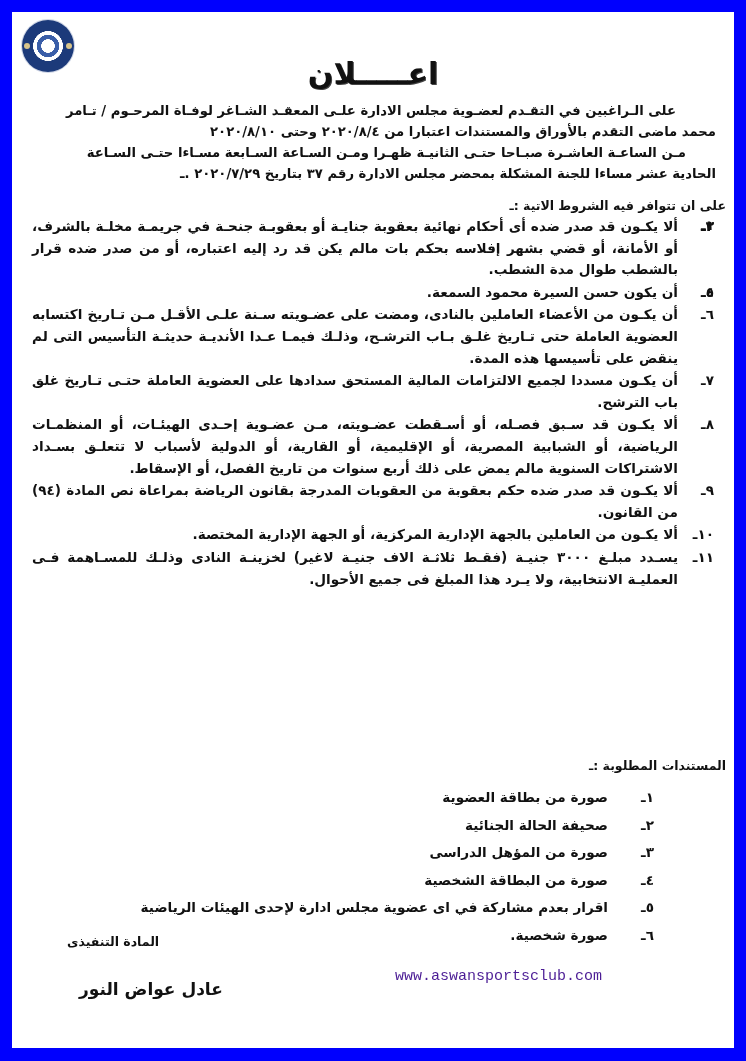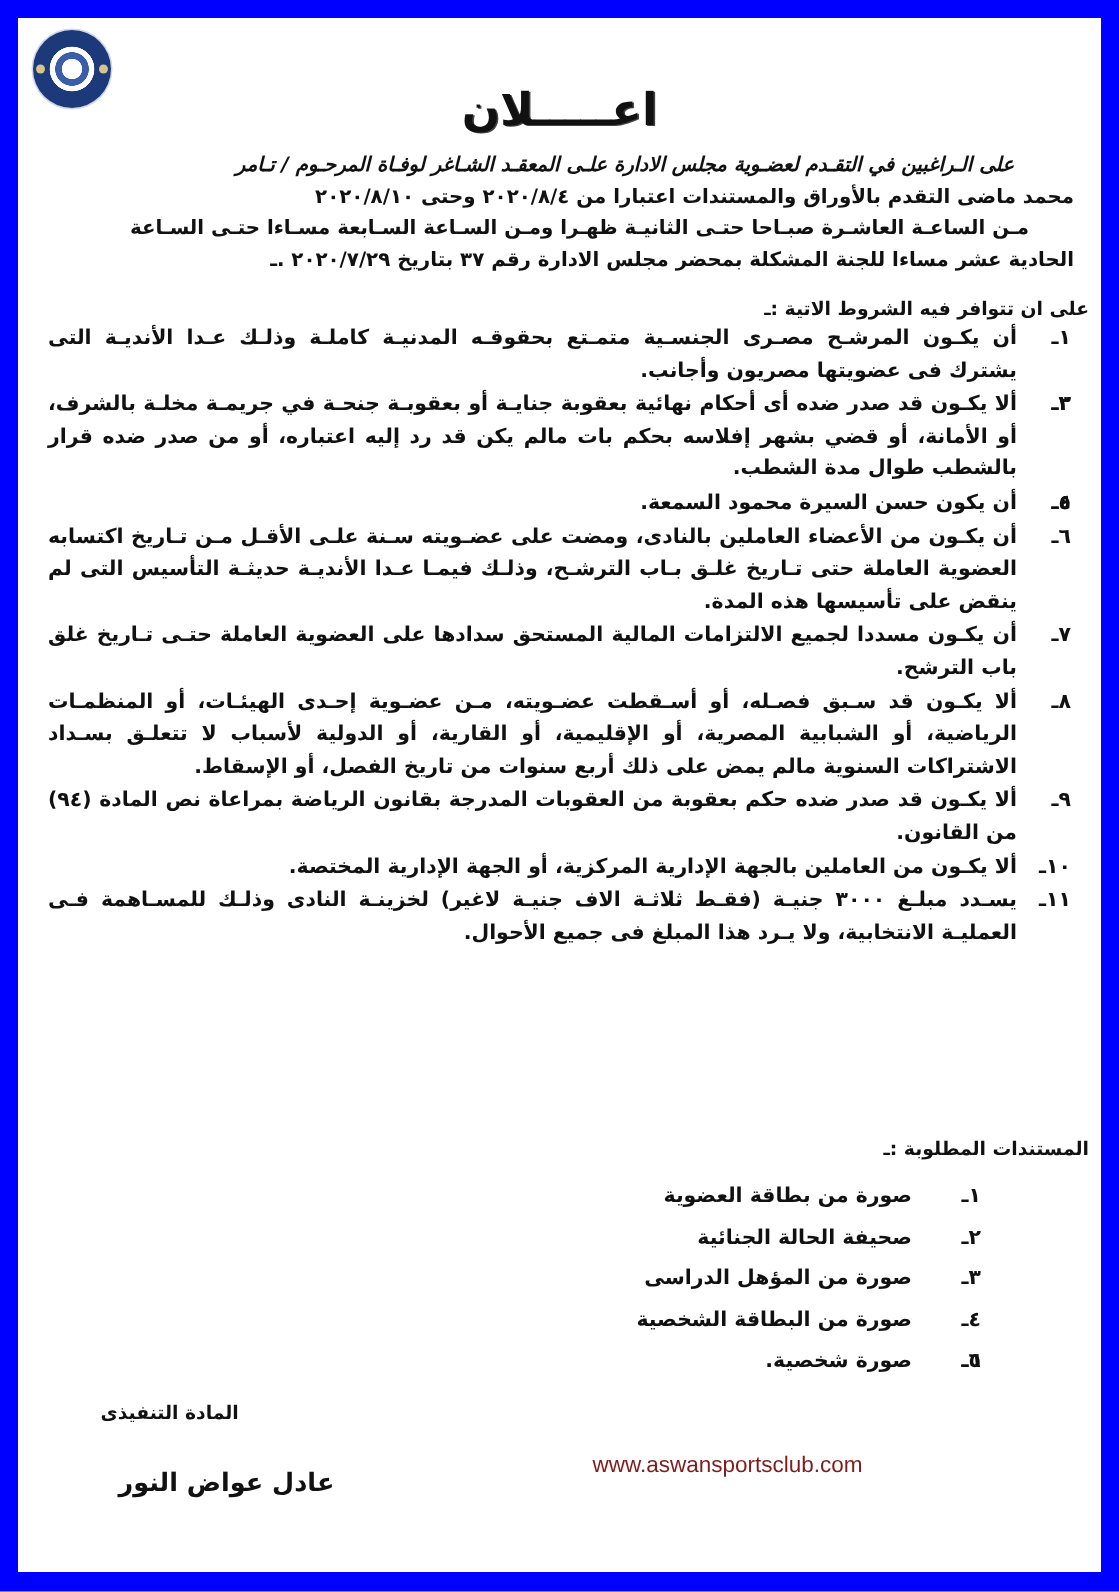--- a/index.html
+++ b/index.html
@@ -55,21 +55,21 @@
     .intro {
       position: absolute;
       right: 18px; left: 18px; top: 88px;
       direction: rtl;
       font-weight: bold;
       font-size: 13.2px;
       line-height: 21px;
       text-align: right;
     }
     .intro p { margin: 0; }
-    .intro .p1 { padding-right: 40px; text-indent: 0; font-style: italic; }
+    .intro .p1 { padding-right: 40px; text-indent: 0; }
     .intro .p2 { padding-right: 30px; }
     .conditions-heading {
       position: absolute;
       right: 8px; top: 186px;
       direction: rtl;
       font-weight: bold;
       font-size: 12.5px;
     }
     .conditions {
       position: absolute;
@@ -123,23 +123,23 @@
     .sig-name {
       position: absolute;
       left: 67px; top: 967px;
       direction: rtl;
       font-weight: bold;
       font-size: 17px;
     }
     .website {
       position: absolute;
       left: 383px; top: 956px;
-      font-family: Liberation Sans, sans-serif;
+      font-family: Liberation Mono, monospace;
       font-size: 15px;
-      color: #7f1d1d;
+      color: #4c1d95;
     }
   </style>
 </head>
 <body>
 
 <div class="sheet">
 
   <div class="logo">
     <span class="dot-l"></span>
     <span class="dot-r"></span>
@@ -151,41 +151,41 @@
   <div class="intro">
     <p class="p1">على الـراغبين في التقـدم لعضـوية مجلس الادارة علـى المعقـد الشـاغر لوفـاة المرحـوم / تـامر</p>
     <p>محمد ماضى التقدم بالأوراق والمستندات اعتبارا من ٢٠٢٠/٨/٤ وحتى ٢٠٢٠/٨/١٠</p>
     <p class="p2">مـن الساعـة العاشـرة صبـاحا حتـى الثانيـة ظهـرا ومـن السـاعة السـابعة مسـاءا حتـى السـاعة</p>
     <p>الحادية عشر مساءا للجنة المشكلة بمحضر مجلس الادارة رقم ٣٧ بتاريخ ٢٠٢٠/٧/٢٩ .ـ</p>
   </div>
 
   <div class="conditions-heading">على ان تتوافر فيه الشروط الاتية :ـ</div>
 
   <ol class="conditions">
-    <li><span class="num">١ـ</span><span>أن يكـون المرشـح مصـرى الجنسـية متمـتع بحقوقـه المدنيـة كاملـة وذلـك عـدا الأنديـة التى يشترك فى عضويتها مصريون وأجانب.</span></li>
+    <li><span class="num">١ـ</span></li>
     <li><span class="num">٢ـ</span></li>
     <li><span class="num">٣ـ</span><span>ألا يكـون قد صدر ضده أى أحكام نهائية بعقوبة جنايـة أو بعقوبـة جنحـة في جريمـة مخلـة بالشرف، أو الأمانة، أو قضي بشهر إفلاسه بحكم بات مالم يكن قد رد إليه اعتباره، أو من صدر ضده قرار بالشطب طوال مدة الشطب.</span></li>
     <li><span class="num">٤ـ</span></li>
     <li><span class="num">٥ـ</span><span>أن يكون حسن السيرة محمود السمعة.</span></li>
     <li><span class="num">٦ـ</span><span>أن يكـون من الأعضاء العاملين بالنادى، ومضت على عضـويته سـنة علـى الأقـل مـن تـاريخ اكتسابه العضوية العاملة حتى تـاريخ غلـق بـاب الترشـح، وذلـك فيمـا عـدا الأنديـة حديثـة التأسيس التى لم ينقض على تأسيسها هذه المدة.</span></li>
     <li><span class="num">٧ـ</span><span>أن يكـون مسددا لجميع الالتزامات المالية المستحق سدادها على العضوية العاملة حتـى تـاريخ غلق باب الترشح.</span></li>
     <li><span class="num">٨ـ</span><span>ألا يكـون قد سـبق فصـله، أو أسـقطت عضـويته، مـن عضـوية إحـدى الهيئـات، أو المنظمـات الرياضية، أو الشبابية المصرية، أو الإقليمية، أو القارية، أو الدولية لأسباب لا تتعلـق بسـداد الاشتراكات السنوية مالم يمض على ذلك أربع سنوات من تاريخ الفصل، أو الإسقاط.</span></li>
     <li><span class="num">٩ـ</span><span>ألا يكـون قد صدر ضده حكم بعقوبة من العقوبات المدرجة بقانون الرياضة بمراعاة نص المادة (٩٤) من القانون.</span></li>
     <li><span class="num">١٠ـ</span><span>ألا يكـون من العاملين بالجهة الإدارية المركزية، أو الجهة الإدارية المختصة.</span></li>
     <li><span class="num">١١ـ</span><span>يسـدد مبلـغ ٣٠٠٠ جنيـة (فقـط ثلاثـة الاف جنيـة لاغير) لخزينـة النادى وذلـك للمسـاهمة فـى العمليـة الانتخابية، ولا يـرد هذا المبلغ فى جميع الأحوال.</span></li>
   </ol>
 
   <div class="docs-heading">المستندات المطلوبة :ـ</div>
 
   <ol class="docs">
     <li><span class="num">١ـ</span><span>صورة من بطاقة العضوية</span></li>
     <li><span class="num">٢ـ</span><span>صحيفة الحالة الجنائية</span></li>
     <li><span class="num">٣ـ</span><span>صورة من المؤهل الدراسى</span></li>
     <li><span class="num">٤ـ</span><span>صورة من البطاقة الشخصية</span></li>
-    <li><span class="num">٥ـ</span></li>
+    <li><span class="num">٥ـ</span><span>اقرار بعدم مشاركة في اى عضوية مجلس ادارة لإحدى الهيئات الرياضية</span></li>
     <li><span class="num">٦ـ</span><span>صورة شخصية.</span></li>
   </ol>
 
   <div class="sig-title">المادة التنفيذى</div>
   <div class="sig-name">عادل عواض النور</div>
 
   <div class="website">www.aswansportsclub.com</div>
 </div>
 
 </body></html>

